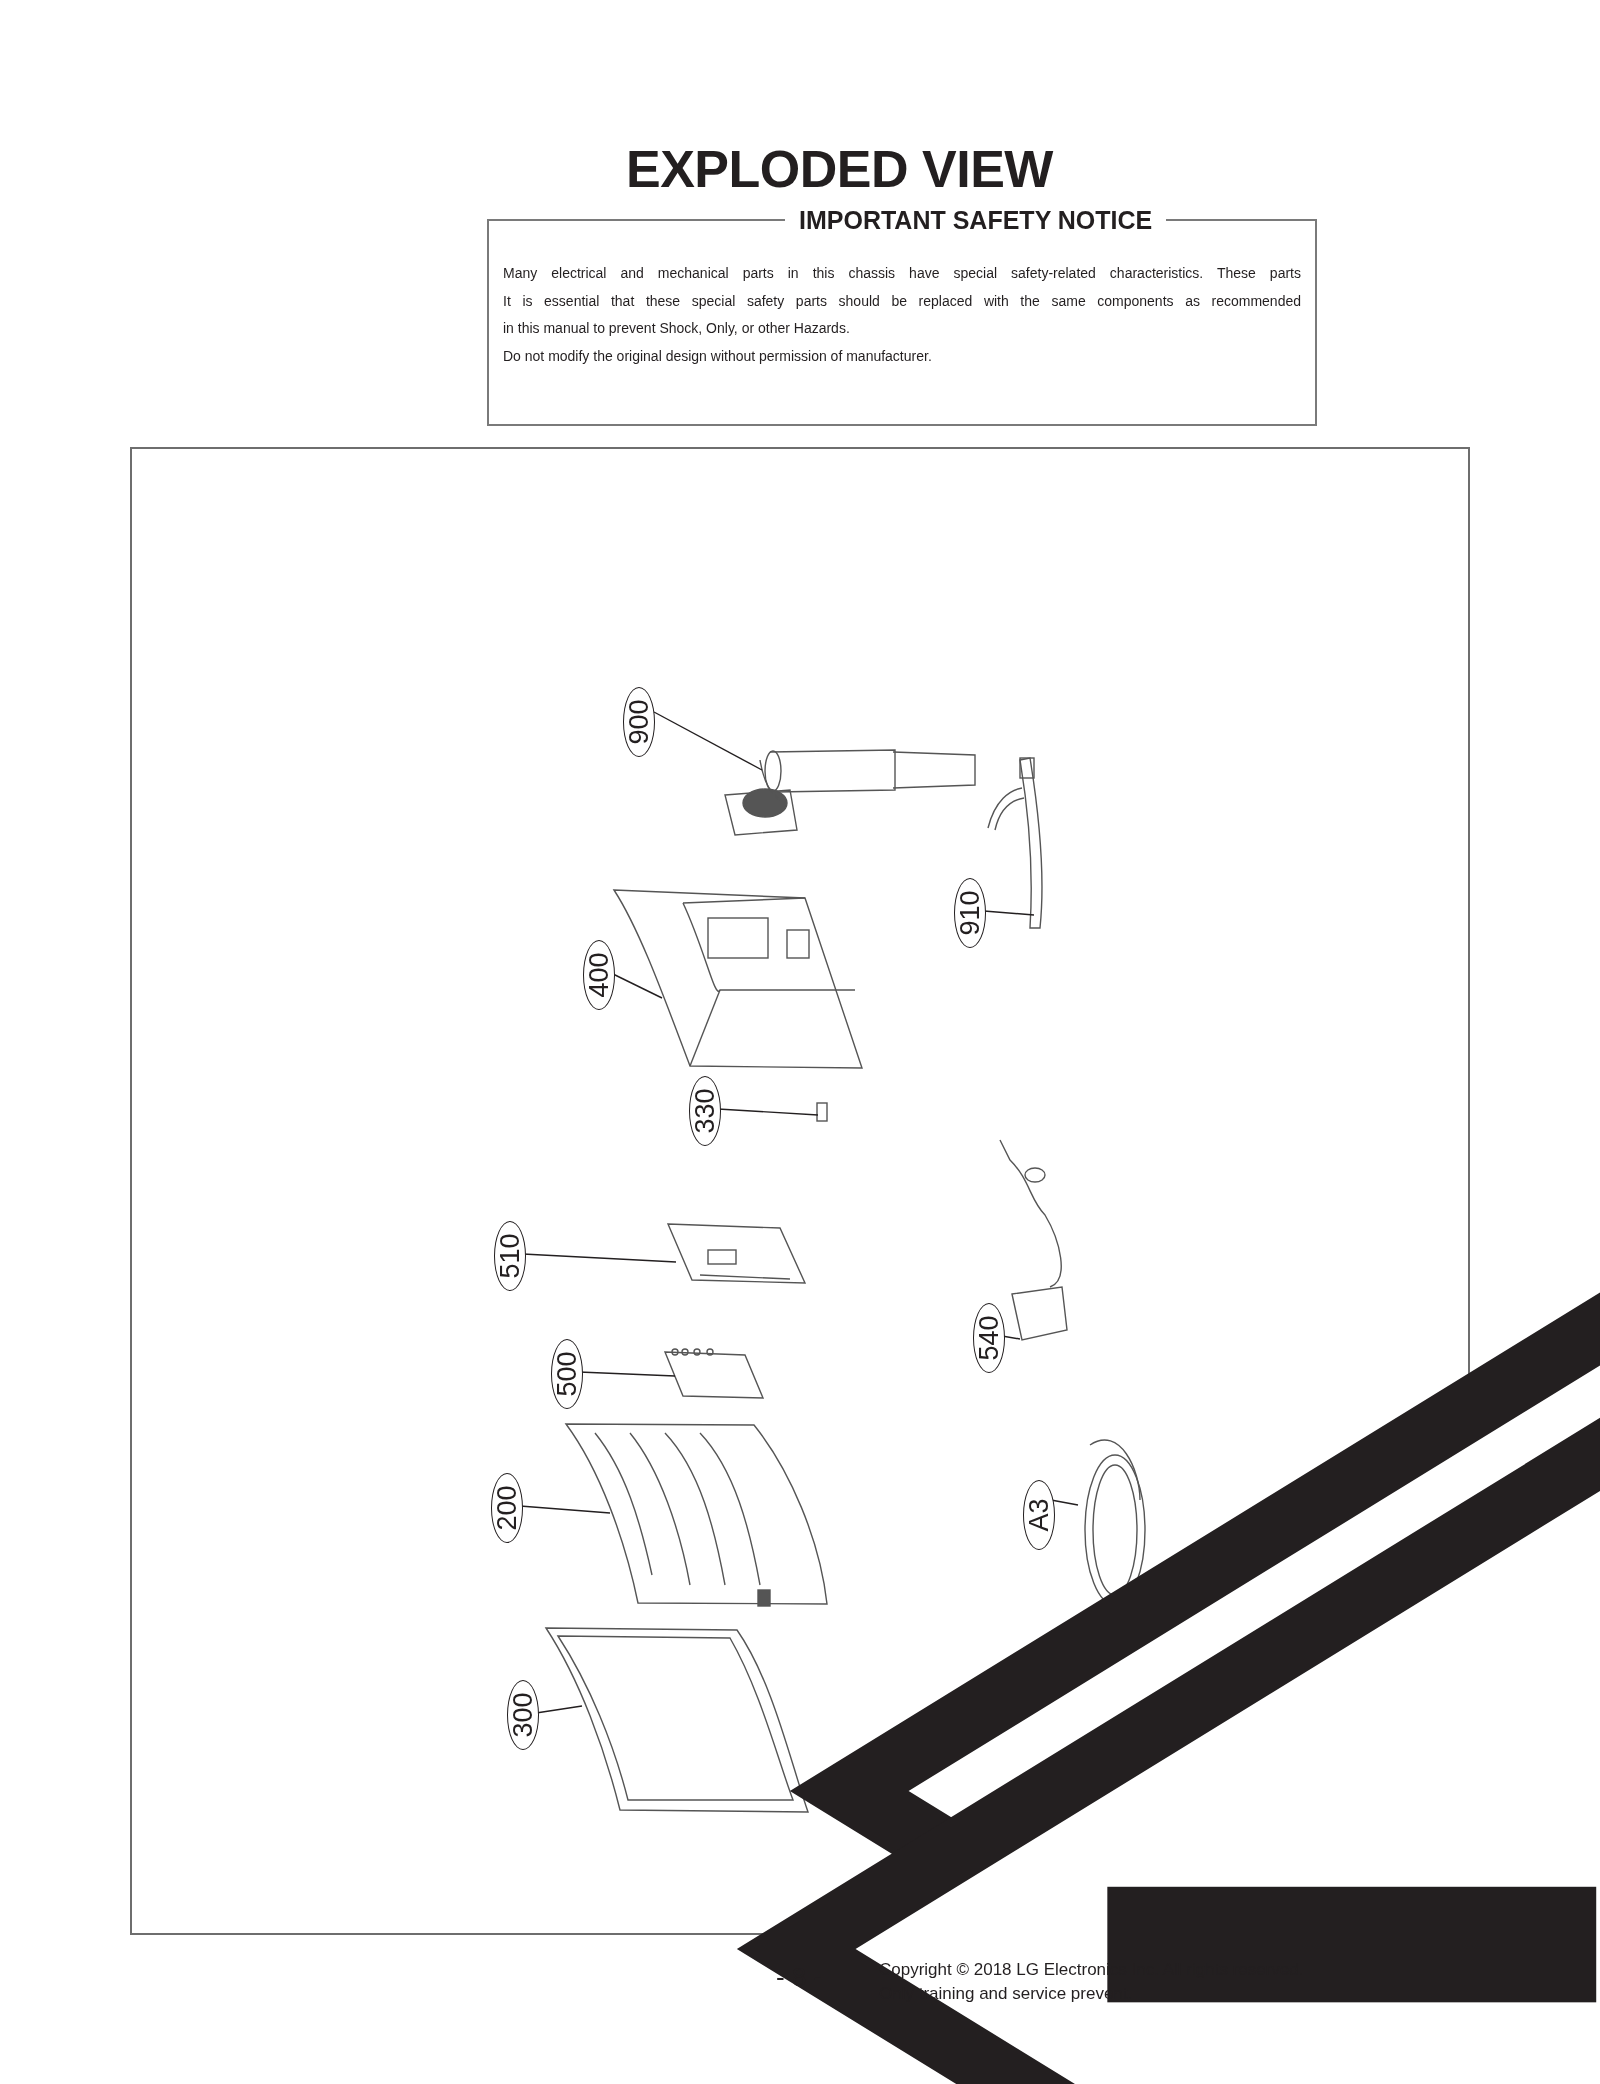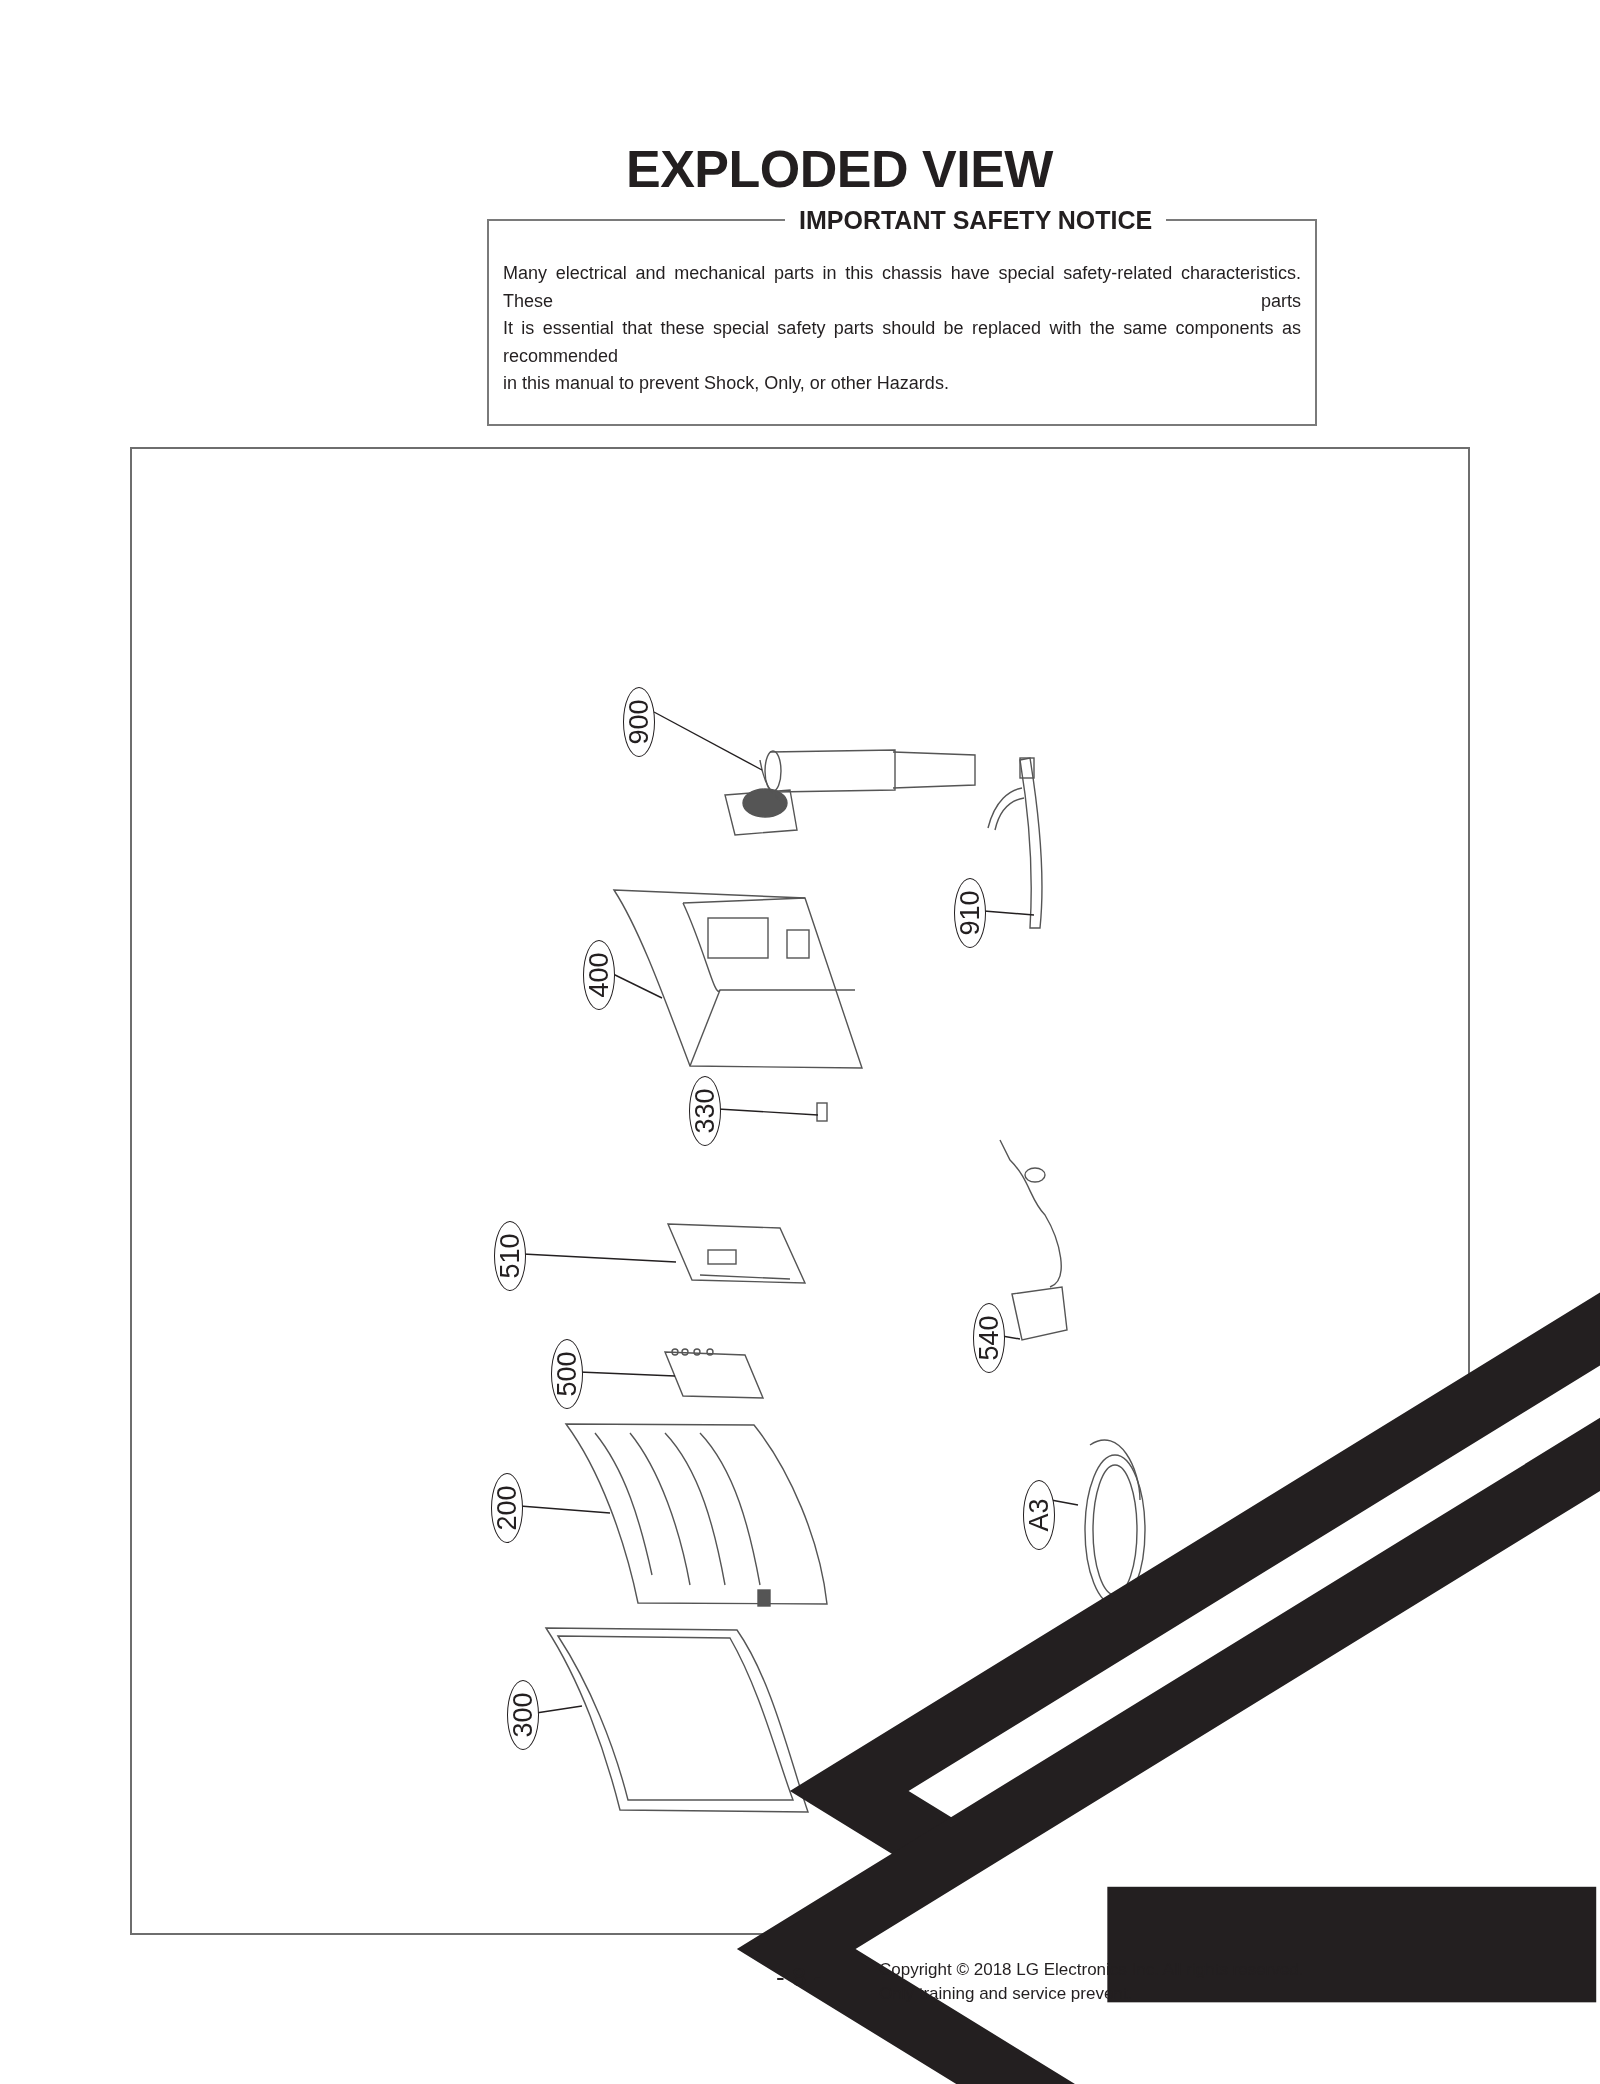--- a/index.html
+++ b/index.html
@@ -4,21 +4,21 @@
 <style>
   html, body { margin:0; padding:0; background:#ffffff; }
   body { width:1600px; height:2084px; position:relative; overflow:hidden;
          font-family:"Liberation Sans", sans-serif; color:#231f20; }
   .page-title { position:absolute; left:626px; top:143px; font-size:52px; font-weight:bold;
                 letter-spacing:-0.5px; margin:0; line-height:1; }
   .notice { position:absolute; left:487px; top:219px; width:830px; height:207px;
             border:2px solid #7a7a7a; box-sizing:border-box; }
   .notice-heading { position:absolute; left:296px; top:-14px; background:#fff; padding:0 14px;
                     font-size:25px; font-weight:bold; line-height:26px; white-space:nowrap; }
-  .notice-body { position:absolute; left:14px; top:39px; right:14px; font-size:18px; line-height:27.5px;
+  .notice-body { position:absolute; left:14px; top:39px; right:14px; font-size:14px; line-height:27.5px;
                  text-align:justify; }
   .notice-body p { margin:0; }
   .notice-body p.justify-last { text-align-last:justify; }
   .tri-inline { display:inline-block; width:18px; height:16px; vertical-align:-2px; margin:0 6px 0 3px; }
   .diagram { position:absolute; left:130px; top:447px; width:1340px; height:1488px;
              border:2px solid #6e6e6e; box-sizing:border-box; }
   .diagram svg { position:absolute; left:-132px; top:-449px; width:1600px; height:2084px; }
   .callout { position:absolute; width:70px; height:32px; margin-left:-35px; margin-top:-16px;
              border:1.5px solid #231f20; border-radius:50%; box-sizing:border-box;
              transform:rotate(-90deg); display:flex; align-items:center; justify-content:center;
@@ -33,20 +33,21 @@
 <body>
 
 <h1 class="page-title">EXPLODED VIEW</h1>
 
 <div class="notice">
   <div class="notice-heading">IMPORTANT SAFETY NOTICE</div>
   <div class="notice-body">
     <p class="justify-last">Many electrical and mechanical parts in this chassis have special safety-related characteristics. These parts</p>
     <p class="justify-last">It is essential that these special safety parts should be replaced with the same components as recommended</p>
     <p>in this manual to prevent Shock, Only, or other Hazards.</p>
+    <p>Do not modify the original design without permission of manufacturer.</p>
   </div>
 </div>
 
 <div class="diagram">
   <svg viewBox="0 0 1600 2084" fill="none" stroke="#555" stroke-width="1.4">
 
     <g>
       <path d="M725 795 L790 790 L797 830 L735 835 Z"></path>
       <ellipse cx="765" cy="803" rx="22" ry="14" fill="#555"></ellipse>
       <path d="M760 760 C765 790 775 795 780 800"></path>

